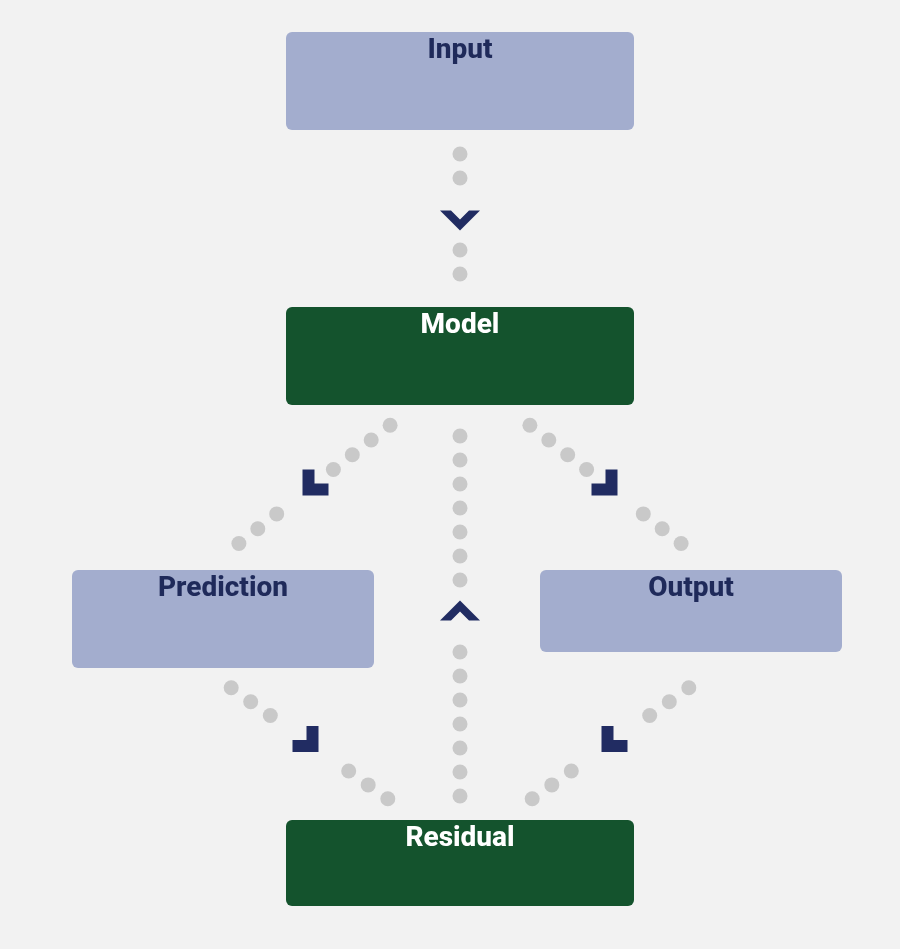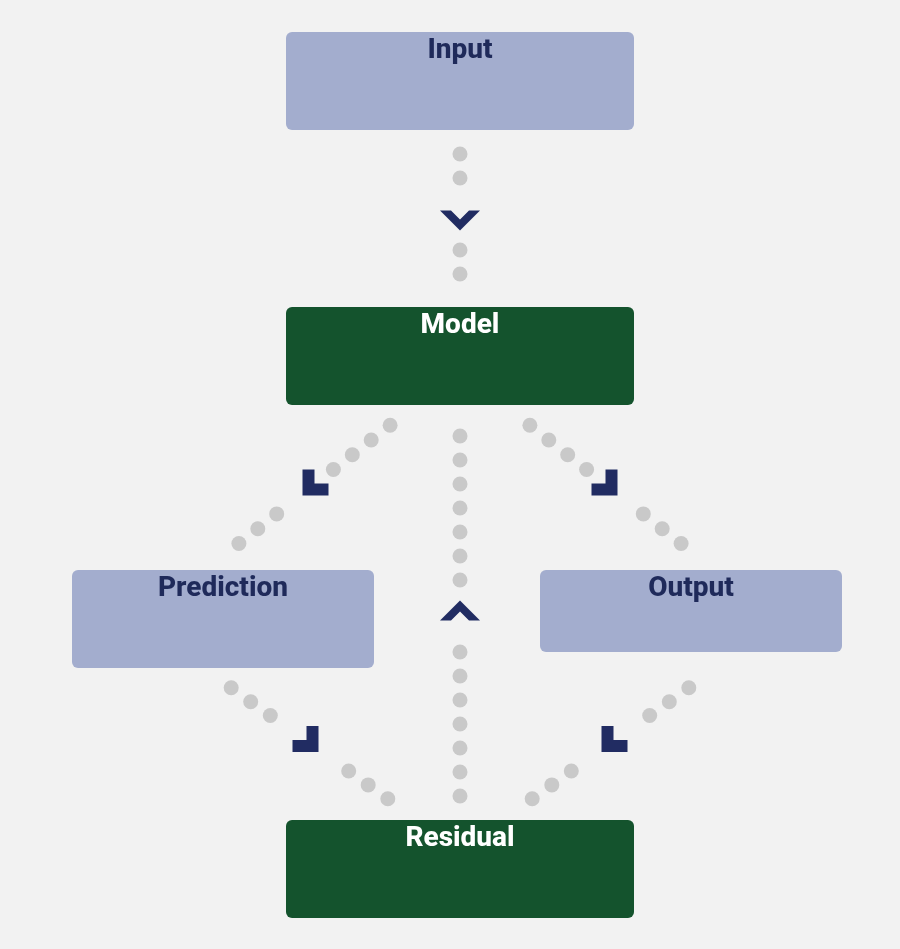--- a/index.html
+++ b/index.html
@@ -111,15 +111,15 @@
   </div>
 <div class="node node-dark" style="left: 286px; top: 307px; width: 348px; height: 98px;">
     <span>Model</span>
   </div>
 <div class="node node-light" style="left: 72px; top: 570px; width: 302px; height: 98px;">
     <span>Prediction</span>
   </div>
 <div class="node node-light" style="left: 540px; top: 570px; width: 302px; height: 82px;">
     <span>Output</span>
   </div>
-<div class="node node-dark" style="left: 286px; top: 820px; width: 348px; height: 98px;">
+<div class="node node-dark" style="left: 286px; top: 820px; width: 348px; height: 86px;">
     <span>Residual</span>
   </div>
 
 </body></html>

